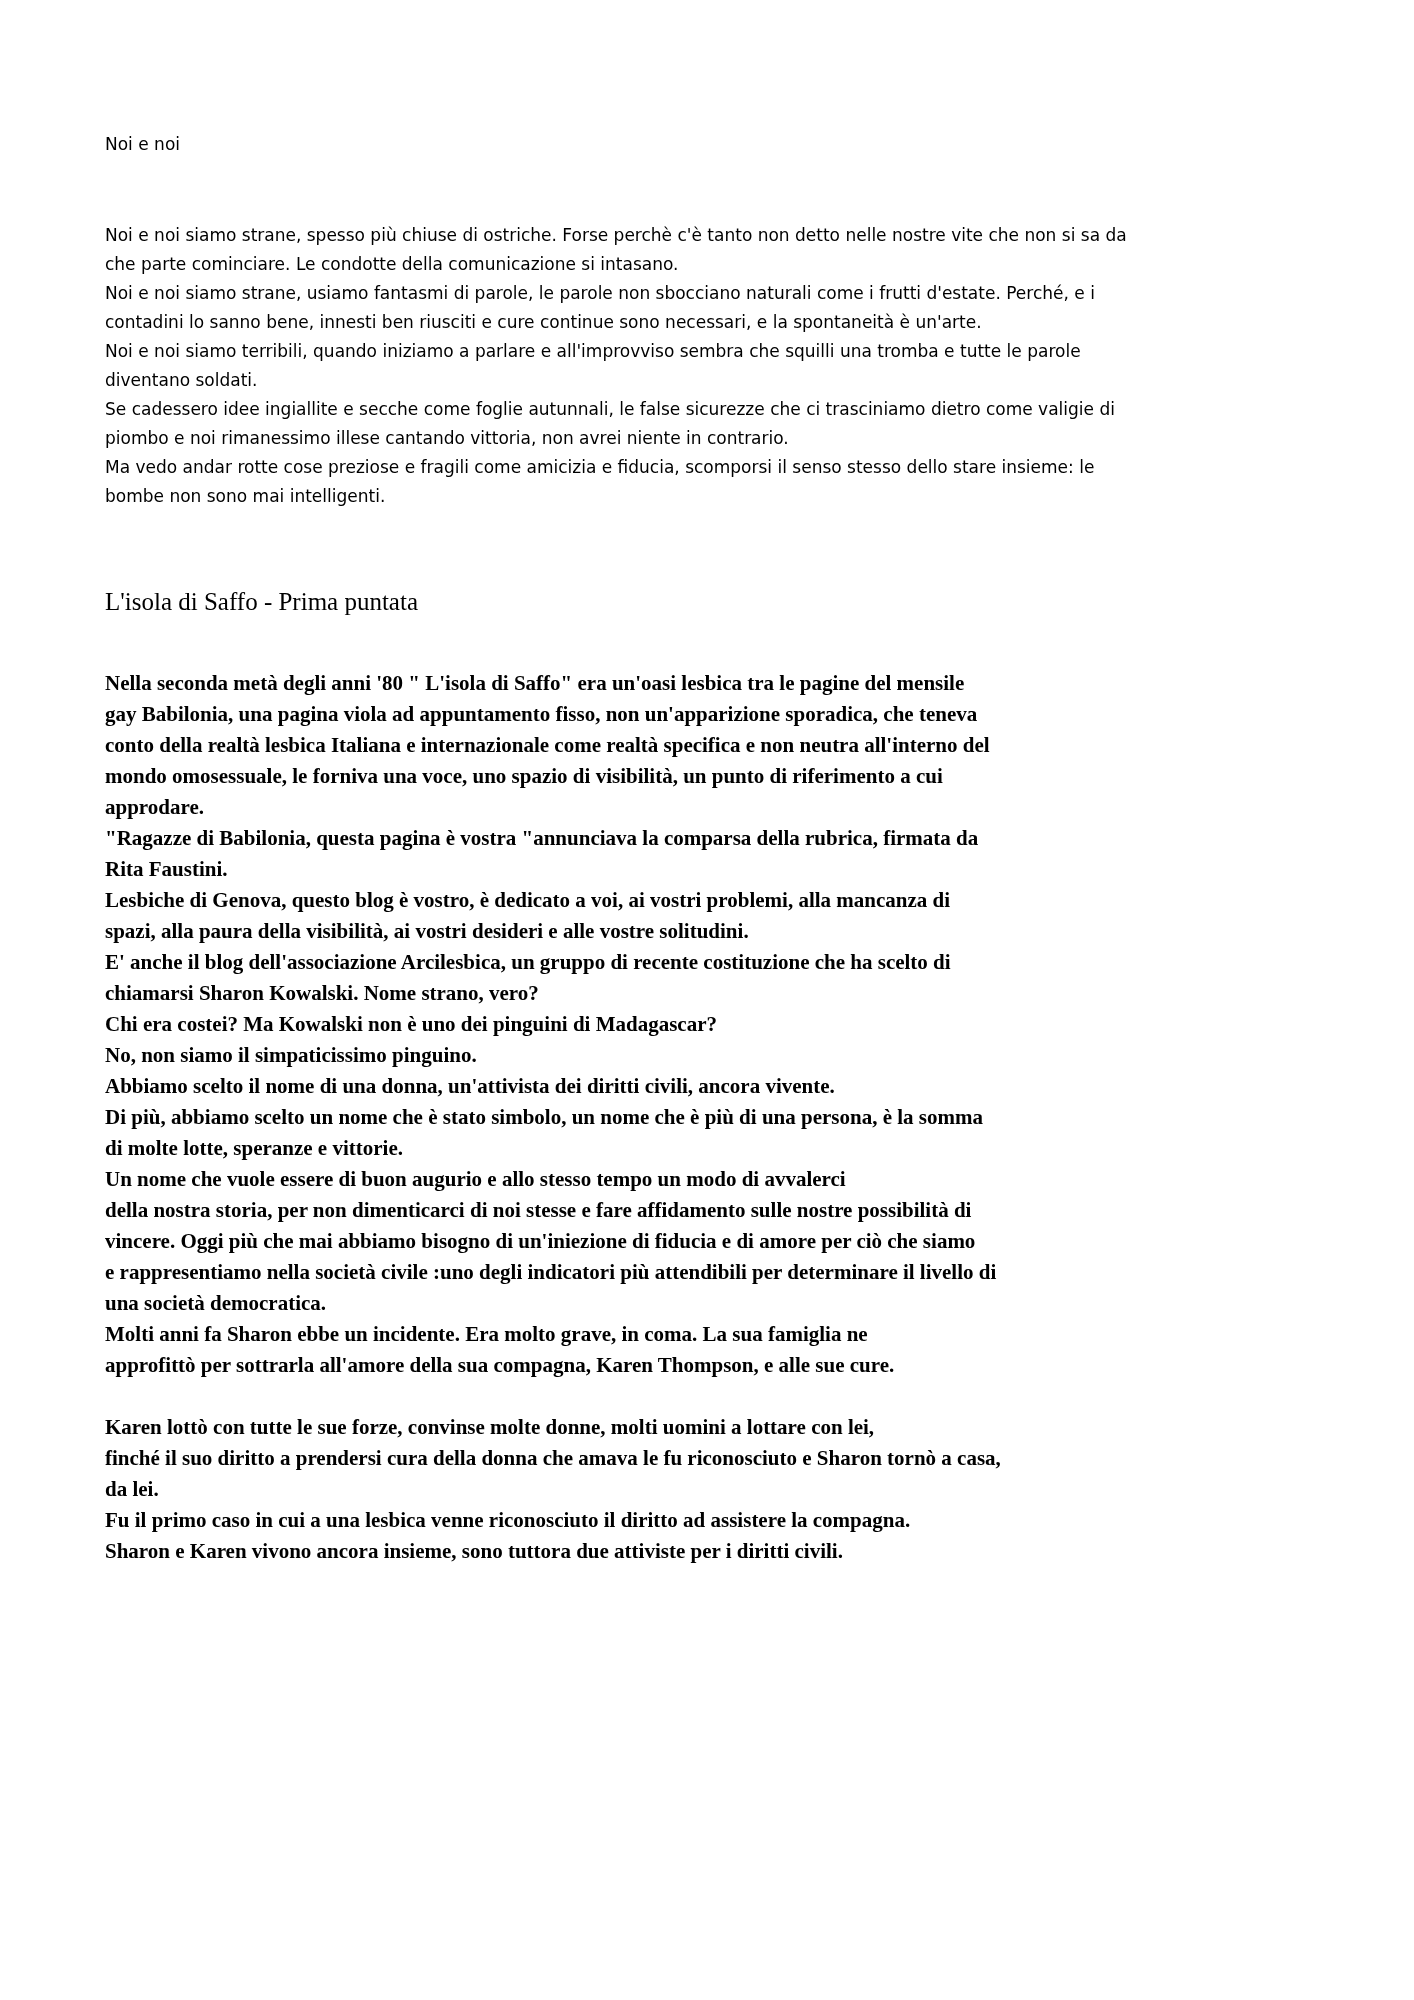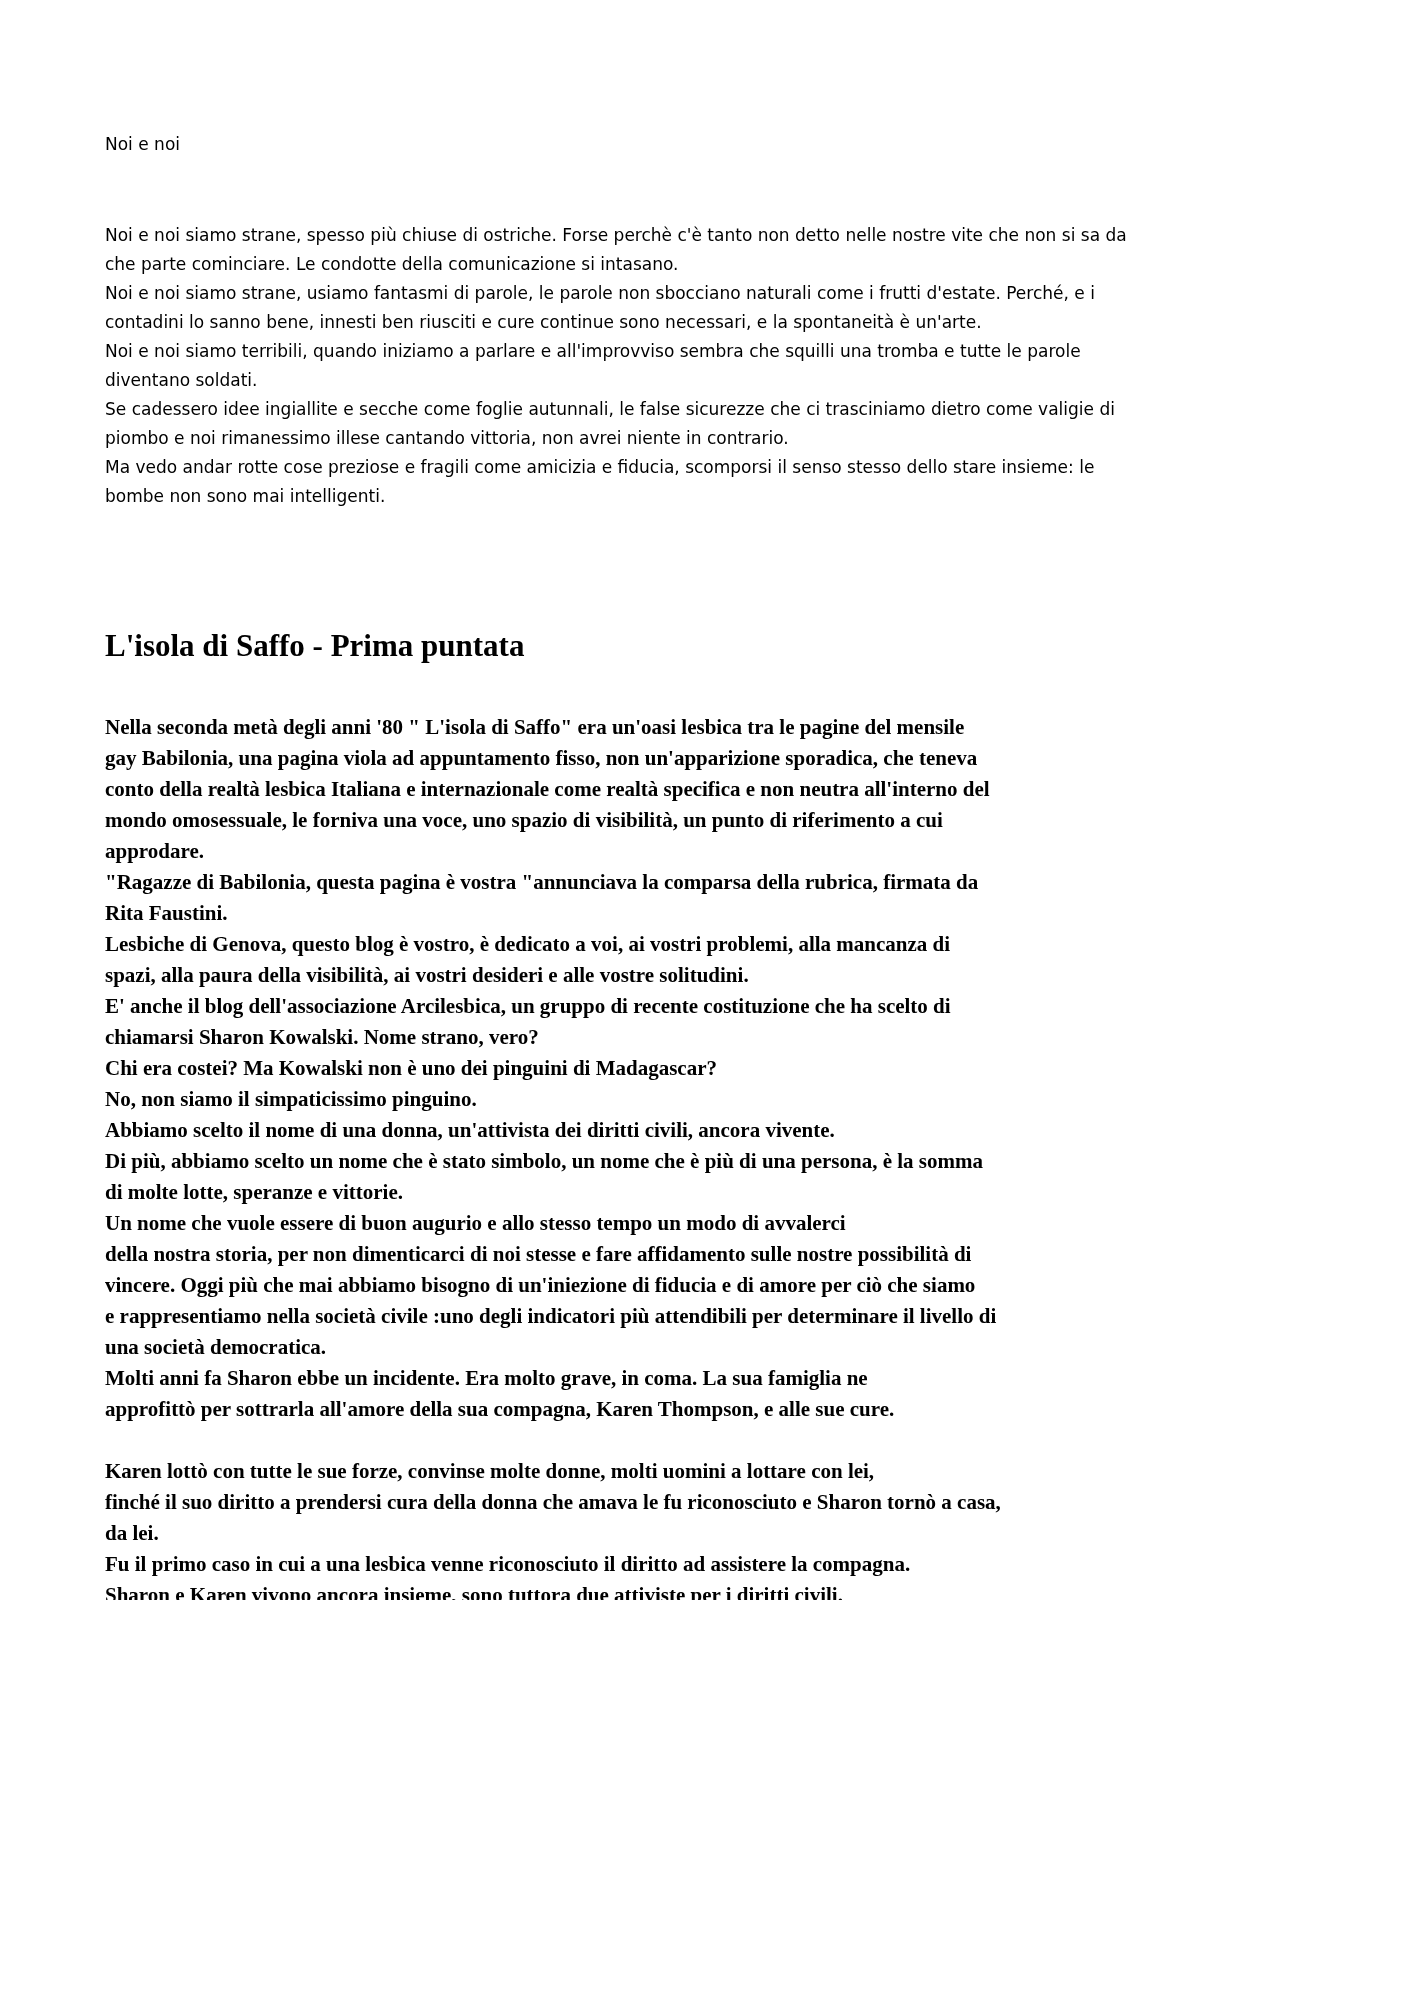--- a/index.html
+++ b/index.html
@@ -36,25 +36,25 @@
     max-width: 1209px;
   }
   .intro-closing {
     margin: 4px 0 0 0;
     font-family: "DejaVu Sans", "Liberation Sans", sans-serif;
     font-size: 20px;
     line-height: 27px;
   }
   
   .article-title {
-    margin: 120px 0 0 0;
+    margin: 76px 0 0 0;
     font-family: "Liberation Serif", "DejaVu Serif", serif;
-    font-size: 31px;
+    font-size: 25px;
     line-height: 30px;
-    font-weight: bold;
+    font-weight: normal;
   }
   .article-subtitle {
     margin: 37px 0 0 0;
     font-family: "Liberation Serif", "DejaVu Serif", serif;
     font-size: 25px;
     line-height: 30px;
     font-weight: bold;
   }
   .article-body {
     margin: 51px 0 0 0;

